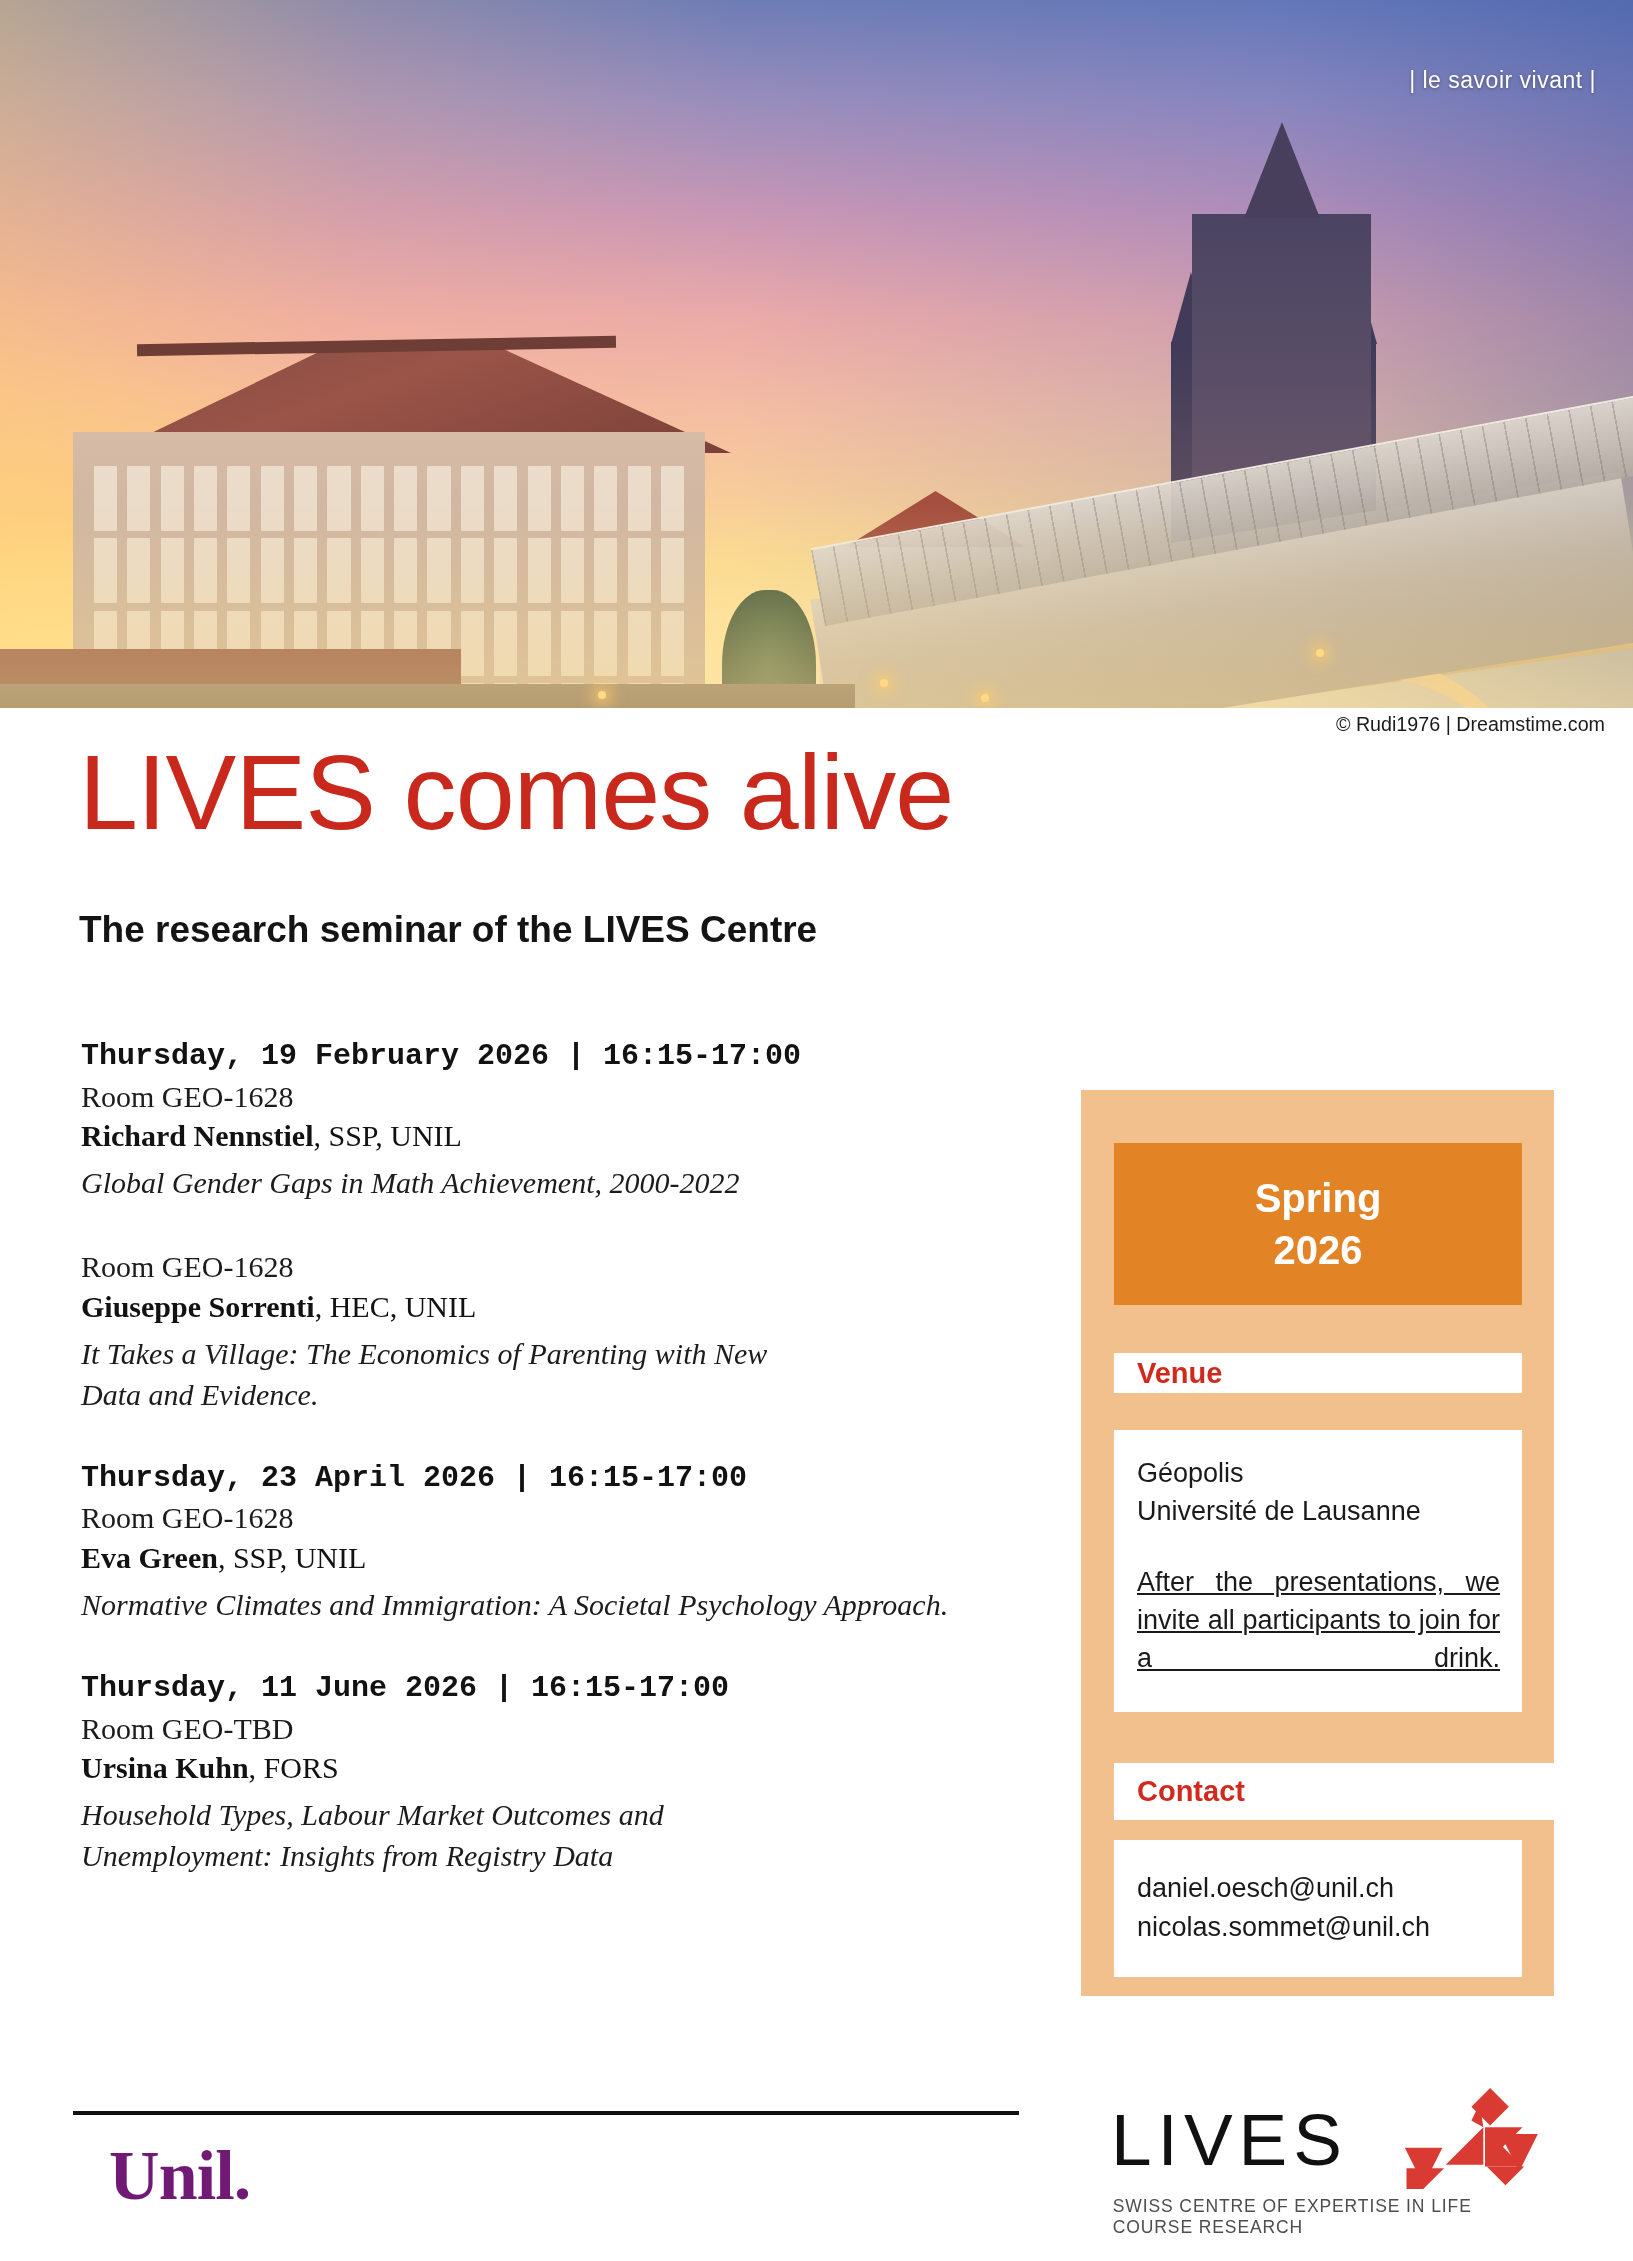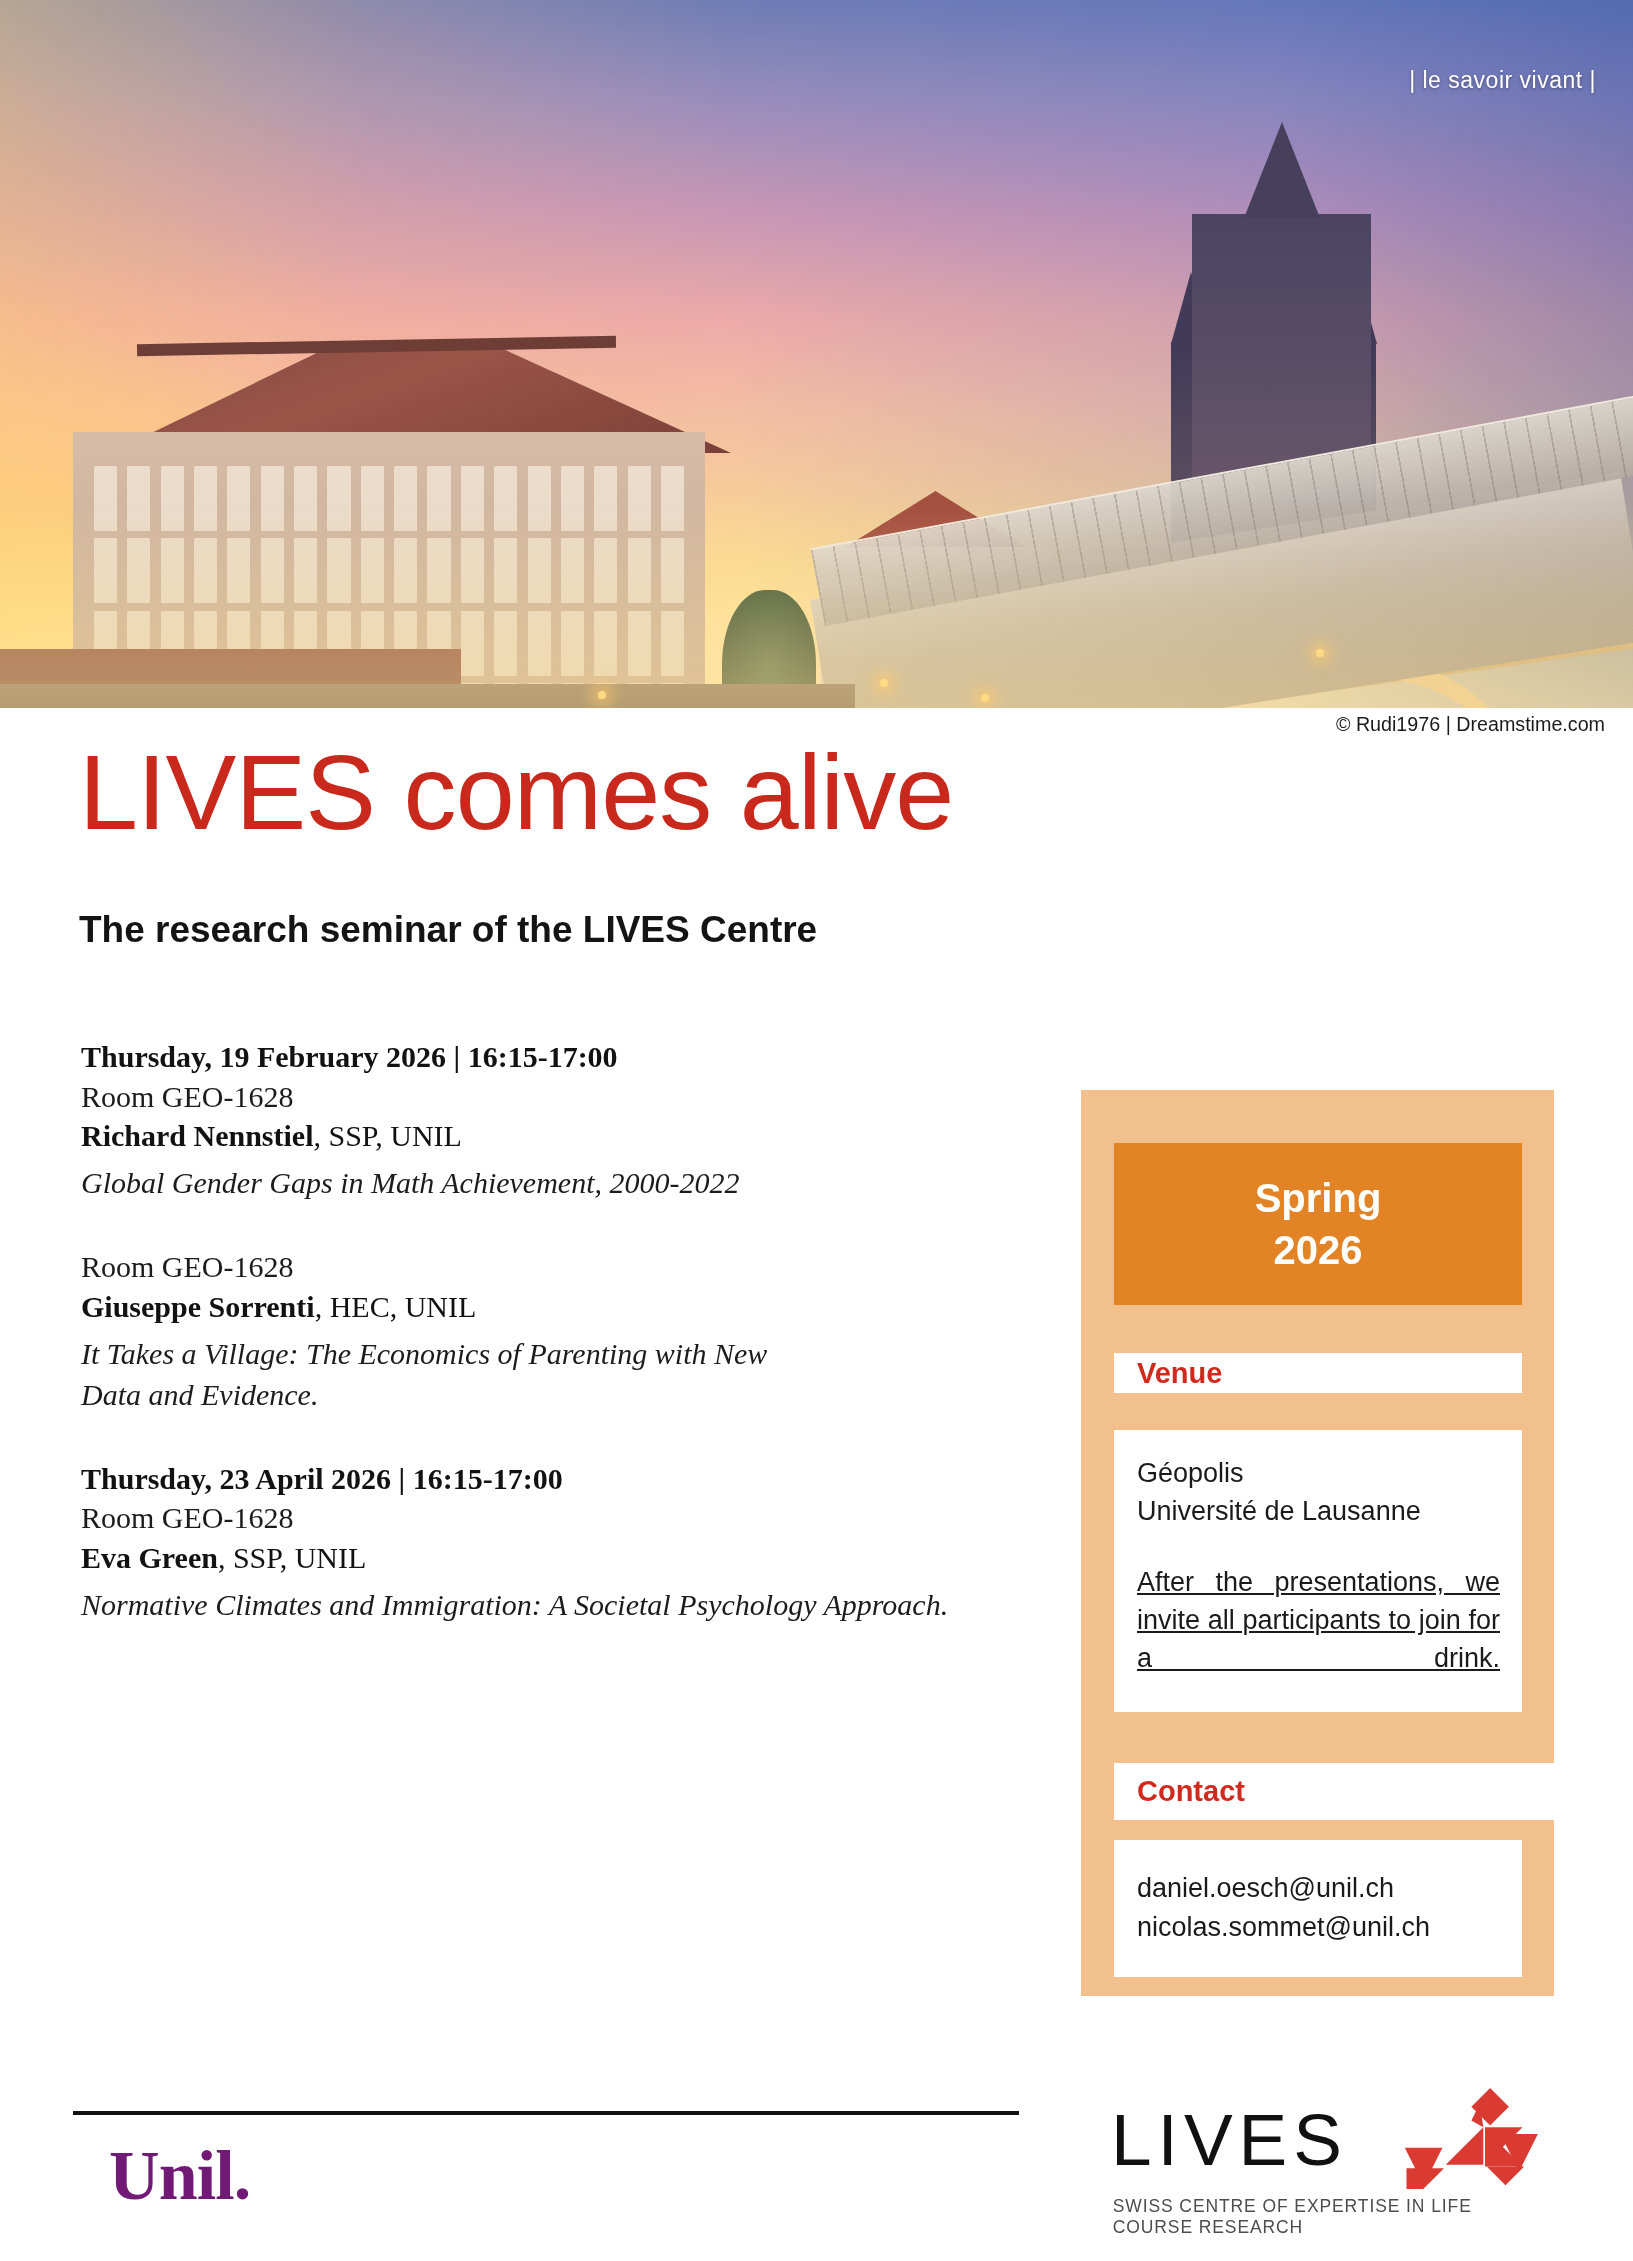--- a/index.html
+++ b/index.html
@@ -149,21 +149,21 @@
   .poster-subtitle {
     position:absolute; left:79px; top:909px;
     font-size:37px; font-weight:bold; color:#141414;
     font-family:"Liberation Sans Narrow","Liberation Sans", sans-serif;
   }
 
   
   .events { position:absolute; left:81px; top:1037px; width:966px; }
   .event { margin-bottom:43px; }
   .ev-date {
-    font-family:Liberation Serif, serif;
+    font-family:Liberation Mono, monospace;
     font-weight:bold; font-size:30px; color:#121212; line-height:1.32;
     white-space:nowrap;
   }
   .ev-room {
     font-family:"Liberation Serif", serif;
     font-size:30px; color:#1c1c1c; line-height:1.32;
   }
   .ev-speaker {
     font-family:"Liberation Serif", serif;
     font-size:30px; color:#121212; line-height:1.32;
@@ -364,20 +364,26 @@
     <div class="ev-title">It Takes a Village: The Economics of Parenting with New Data and Evidence.</div>
   </div>
 
   <div class="event ev-3">
     <div class="ev-date">Thursday, 23 April 2026 | 16:15-17:00</div>
     <div class="ev-room">Room GEO-1628</div>
     <div class="ev-speaker"><span class="nm">Eva Green</span><span>, SSP, UNIL</span></div>
     <div class="ev-title">Normative Climates and Immigration: A Societal Psychology Approach.</div>
   </div>
 
+  <div class="event ev-4">
+    <div class="ev-date">Thursday, 11 June 2026 | 16:15-17:00</div>
+    <div class="ev-room">Room GEO-TBD</div>
+    <div class="ev-speaker"><span class="nm">Ursina Kuhn</span><span>, FORS</span></div>
+    <div class="ev-title">Household Types, Labour Market Outcomes and Unemployment: Insights from Registry Data</div>
+  </div>
 
 </div>
 
 <div class="side-panel"></div>
 
 <div class="season-box">
   <span>Spring</span>
   <span>2026</span>
 </div>
 

